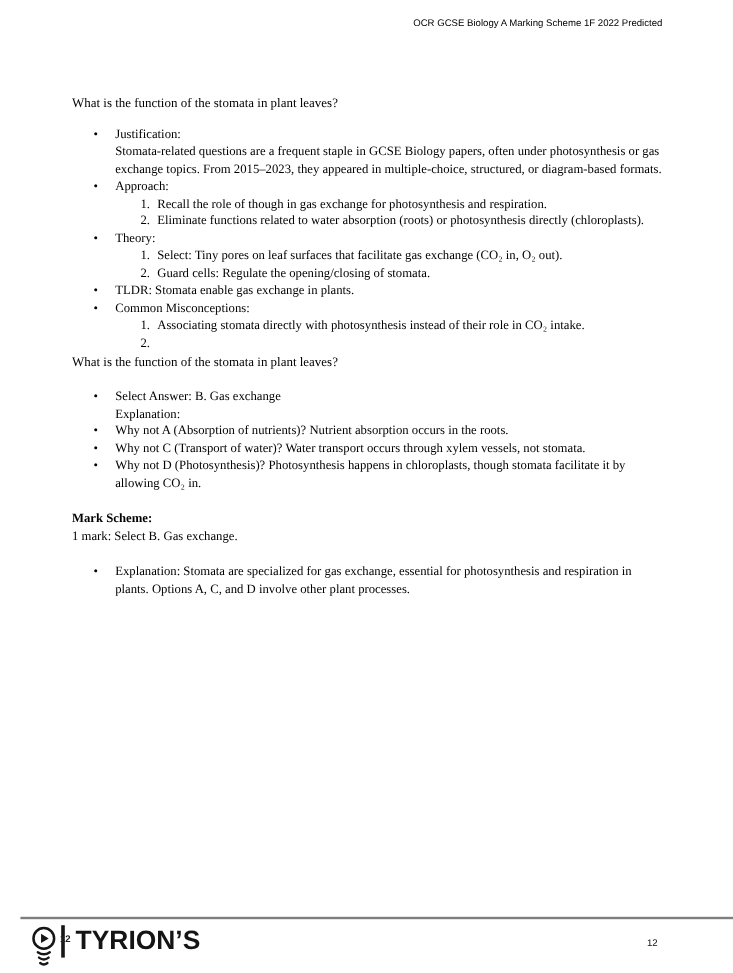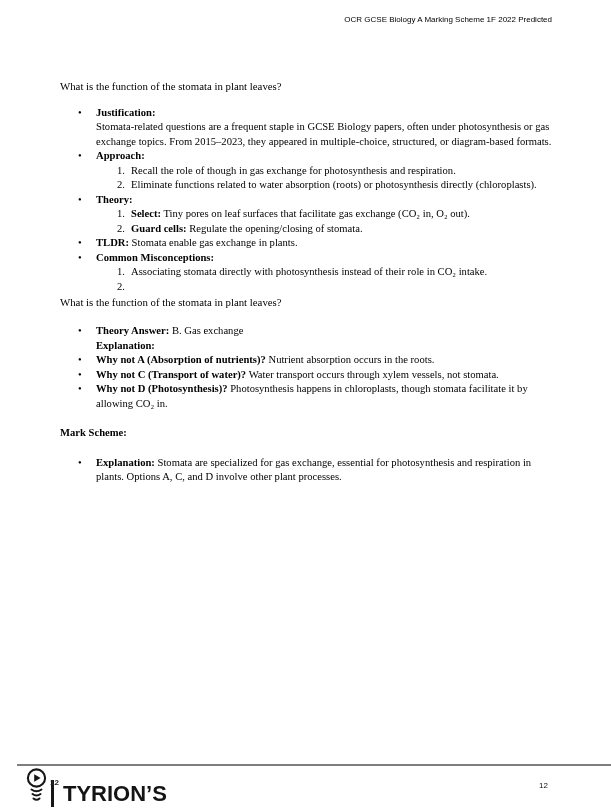--- a/index.html
+++ b/index.html
@@ -24,31 +24,31 @@
   .q-heading { font-size: 10.8px; font-weight: normal; margin-top: 15px; }
   .list { margin-top: 12px; }
   .list2 { margin-top: 15px; }
   .li { position: relative; padding-left: 36px; }
   .li .bullet-marker {
     position: absolute; left: 18px; top: 0;
     width: 14px; text-align: left;
   }
   .num { position: relative; padding-left: 35px; }
   .num .no { position: absolute; left: 21px; top: 0; }
-  b, .bold { font-weight: bold; margin-top: 32px; }
+  b, .bold { font-weight: normal; margin-top: 32px; }
   .mark-scheme { margin-top: 15px; }
   .ms-heading { font-weight: bold; }
   .ms-expl { margin-top: 15px; }
   .footer-rule {
     position: absolute; top: 764px; left: 17px; right: 0; height: 2px;
     background: #7e7e7e;
   }
   .footer-logo {
     position: absolute; left: 26px; top: 771px;
-    display: flex; align-items: flex-end; height: 36px;
+    display: flex; align-items: flex-start; height: 36px;
   }
   .logo-bar {
     width: 3px; height: 27px; background: #161616;
     margin-left: 4px; flex: 0 0 auto;
   }
   .brand {
     font-family: "Liberation Sans", "DejaVu Sans", sans-serif;
     font-weight: bold; font-size: 22px; letter-spacing: 0px;
     color: #141414; margin-left: 9px; position: relative; z-index: 2;
     white-space: nowrap;
@@ -126,21 +126,21 @@
     </div>
 
   </div>
 
   <div class="q-heading">What is the function of the stomata in plant leaves?</div>
 
   <div class="list2">
 
     <div class="li">
       <span class="bullet-marker">•</span>
-      <div><b>Theory Answer:</b><span> B. Gas exchange</span></div>
+      <div><b>Select Answer:</b><span> B. Gas exchange</span></div>
       <div><b>Explanation:</b></div>
     </div>
 
     <div class="li">
       <span class="bullet-marker">•</span>
       <b>Why not A (Absorption of nutrients)?</b><span> Nutrient absorption occurs in the roots.</span>
     </div>
 
     <div class="li">
       <span class="bullet-marker">•</span>
@@ -149,20 +149,21 @@
 
     <div class="li">
       <span class="bullet-marker">•</span>
       <b>Why not D (Photosynthesis)?</b><span> Photosynthesis happens in chloroplasts, though stomata facilitate it by allowing CO₂ in.</span>
     </div>
 
   </div>
 
   <div class="mark-scheme">
     <div class="ms-heading">Mark Scheme:</div>
+    <div><span>1 mark: Select </span><b>B. Gas exchange</b><span>.</span></div>
 
     <div class="li ms-expl">
       <span class="bullet-marker">•</span>
       <b>Explanation:</b><span> Stomata are specialized for gas exchange, essential for photosynthesis and respiration in plants. Options A, C, and D involve other plant processes.</span>
     </div>
   </div>
 
 </div>
 
 <div class="footer-rule"></div>

